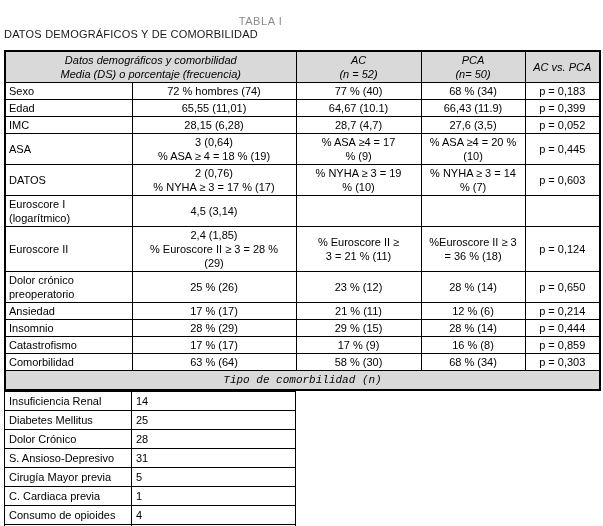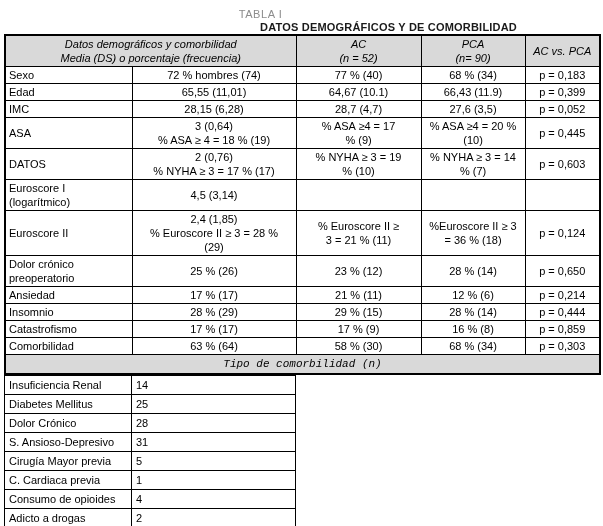--- a/index.html
+++ b/index.html
@@ -5,38 +5,37 @@
   * { box-sizing: border-box; }
   html, body { margin: 0; padding: 0; background: #ffffff; }
   body {
     font-family: "Liberation Sans", "DejaVu Sans", sans-serif;
     color: #000;
     -webkit-font-smoothing: antialiased;
   }
   .page {
     width: 521px;
     height: 526px;
-    padding: 8px 4px 0 4px;
+    padding: 15px 4px 0 4px;
     background: #fff;
   }
   .title-number {
     text-align: center;
     font-size: 11px;
     color: var(--title-gray, #8c8c8c);
     letter-spacing: 0.6px;
     line-height: 13px;
   }
   .title-caption {
-    text-align: right;
+    text-align: left;
     font-size: 11px;
     color: #1a1a1a;
     letter-spacing: 0.2px;
     line-height: 13px;
-    margin-bottom: 0;
-    font-weight: bold;
+    margin-bottom: 9px;
   }
   table { border-collapse: collapse; table-layout: fixed; }
   .main-table {
     width: 595px;
     border: 2px solid var(--border, #000);
   }
   .main-table th, .main-table td {
     border: 1px solid var(--border, #000);
     font-size: 11px;
     line-height: 14px;
@@ -92,21 +91,21 @@
         <col style="width:104px">
         <col style="width:75px">
     </colgroup>
     <thead>
       <tr>
         <th colspan="2" class="hdr">Datos demográficos y comorbilidad
 Media (DS) o porcentaje (frecuencia)</th>
         <th class="hdr">AC
 (n = 52)</th>
         <th class="hdr">PCA
-(n= 90)</th>
+(n= 50)</th>
         <th class="hdr">AC vs. PCA</th>
       </tr>
     </thead>
     <tbody>
       <tr>
         <td class="lbl">Sexo</td>
         <td class="val">72 % hombres (74)</td>
         <td class="val">77 % (40)</td>
         <td class="val">68 % (34)</td>
         <td class="val">p = 0,183</td>

